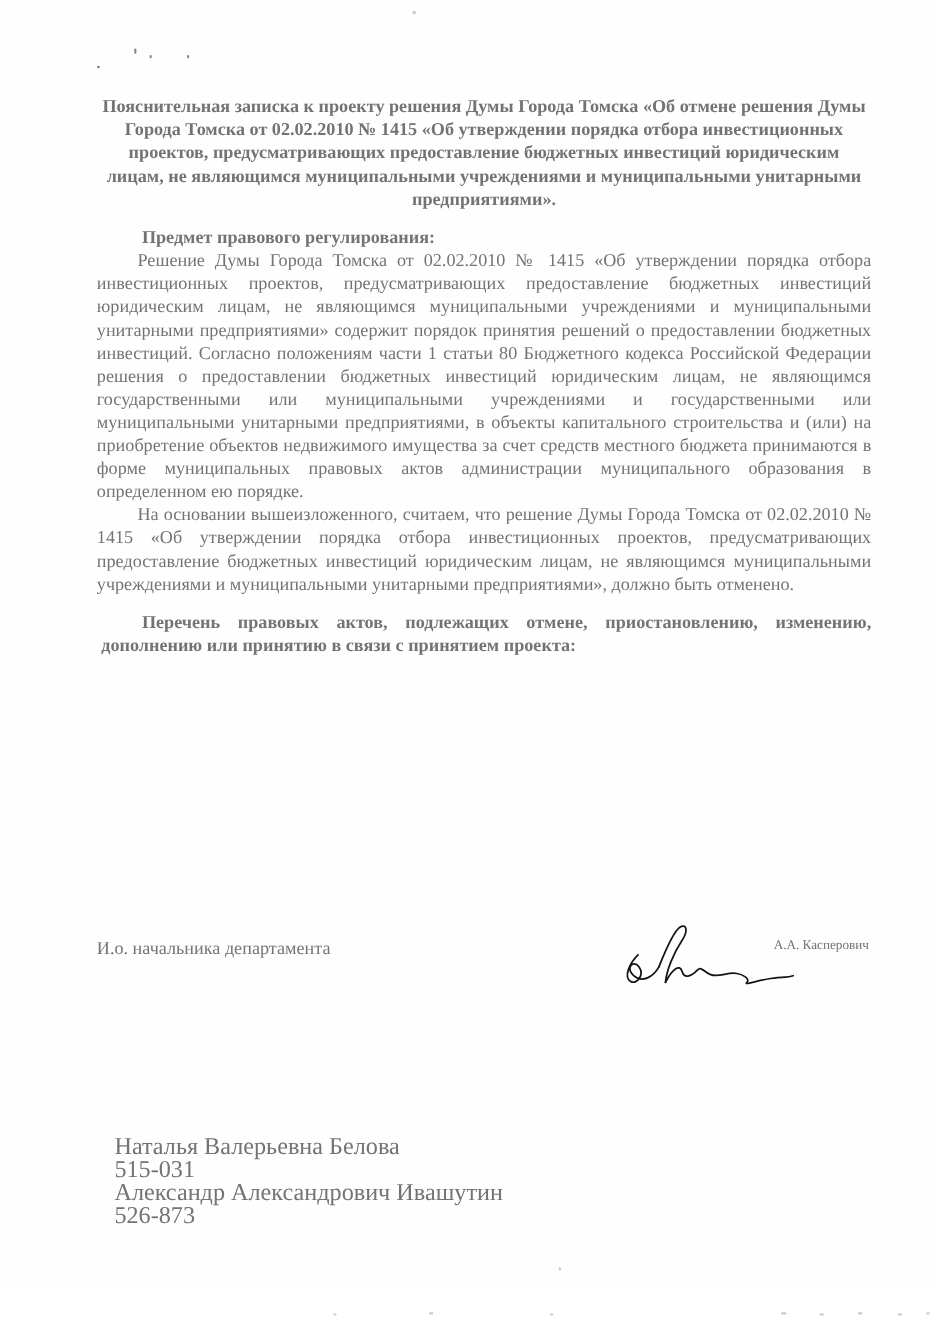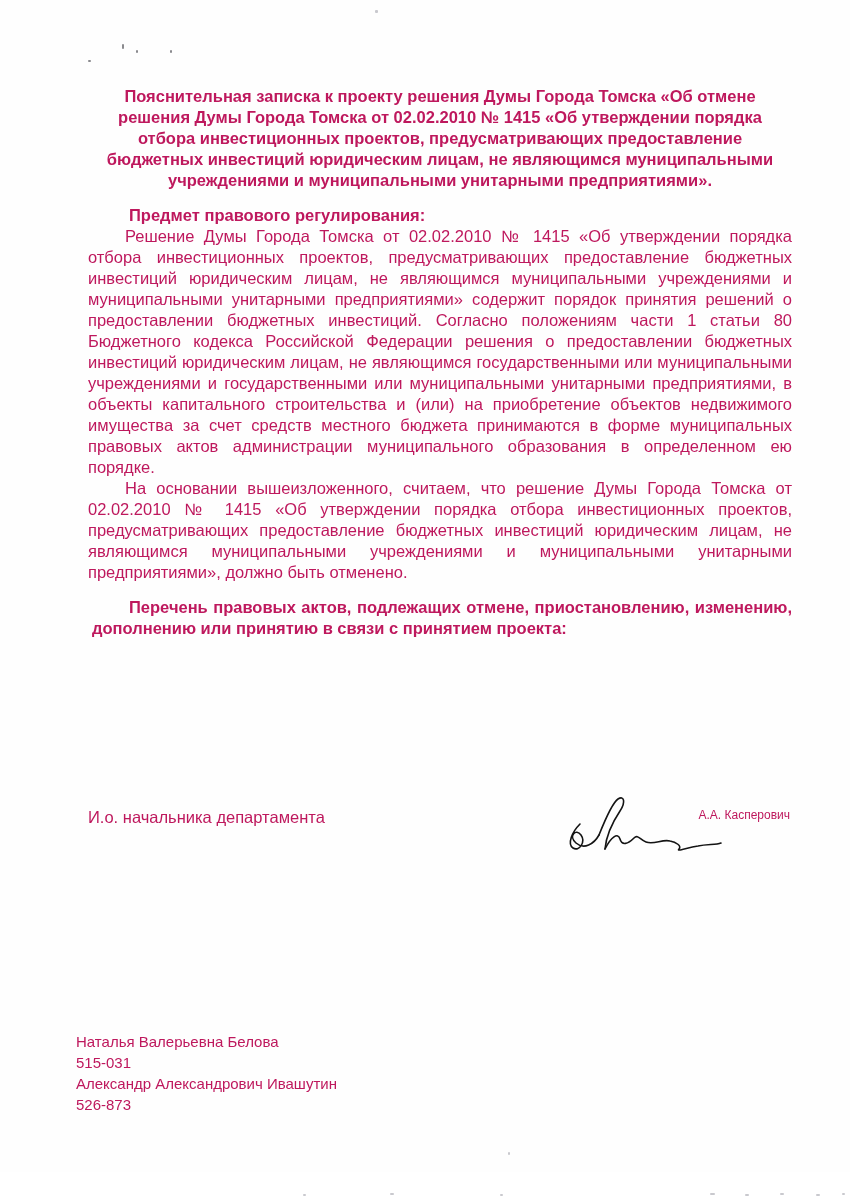--- a/index.html
+++ b/index.html
@@ -8,22 +8,22 @@
     width: 850px;
     height: 1201px;
     background: #ffffff;
     overflow: hidden;
   }
   .page {
     position: relative;
     width: 850px;
     height: 1172px;
     background: #fefefe;
-    font-family: Liberation Sans, sans-serif;
-    color: #be185d;
+    font-family: Liberation Serif, serif;
+    color: #737373;
   }
   .content {
     position: absolute;
     left: 88px;
     top: 86px;
     width: 704px;
     font-size: 16.5px;
     line-height: 21px;
   }
   .doc-title {
@@ -39,21 +39,21 @@
     margin: 14px 0 0 4px;
   }
   .para {
     text-align: justify;
     text-indent: 37px;
     margin: 0;
   }
   .sig-row {
     position: absolute;
     left: 88px;
-    top: 802px;
+    top: 846px;
     width: 704px;
     height: 60px;
   }
   .sig-role {
     position: absolute;
     left: 0;
     top: 6px;
     font-size: 16.5px;
   }
   .sig-name {
@@ -64,24 +64,24 @@
   }
   .sig-image {
     position: absolute;
     left: 470px;
     top: -8px;
     width: 170px;
     height: 72px;
   }
   .contacts {
     position: absolute;
-    left: 76px;
+    left: 104px;
     top: 1031px;
     width: 500px;
-    font-size: 15px;
+    font-size: 22px;
     line-height: 21px;
   }
   .contacts div { white-space: nowrap; }
   .speck {
     position: absolute;
     background: #8a8a8e;
     border-radius: 1px;
   }
   .speck.light { background: #c9c9ce; }
 </style>

